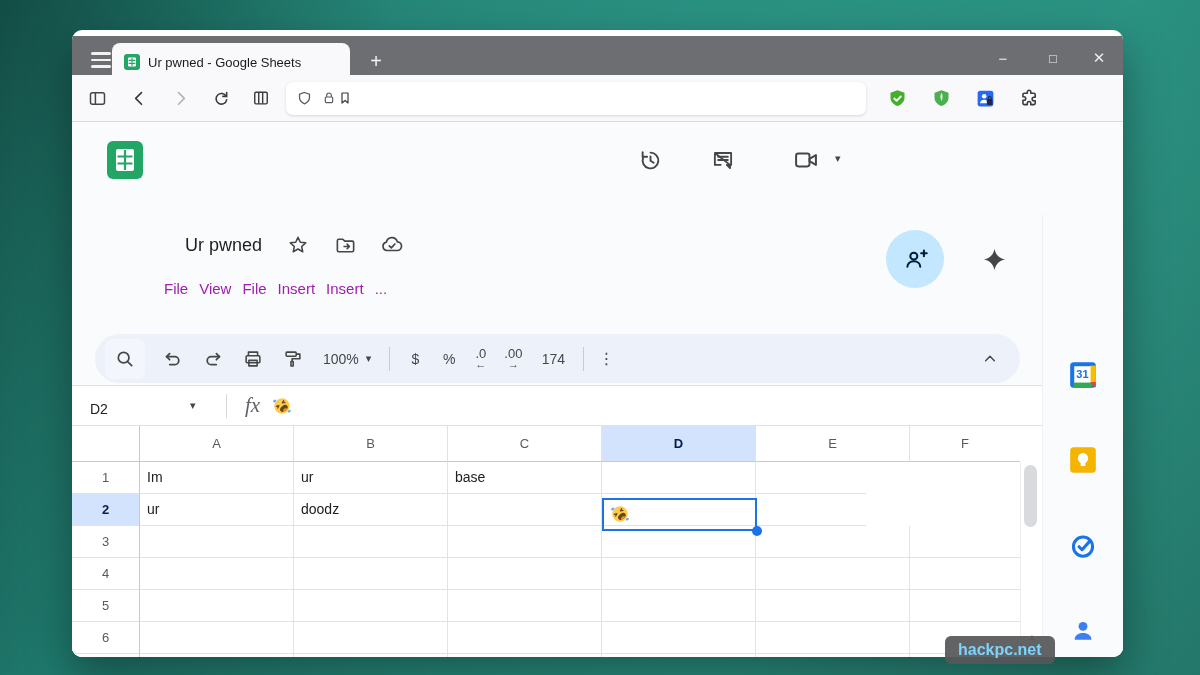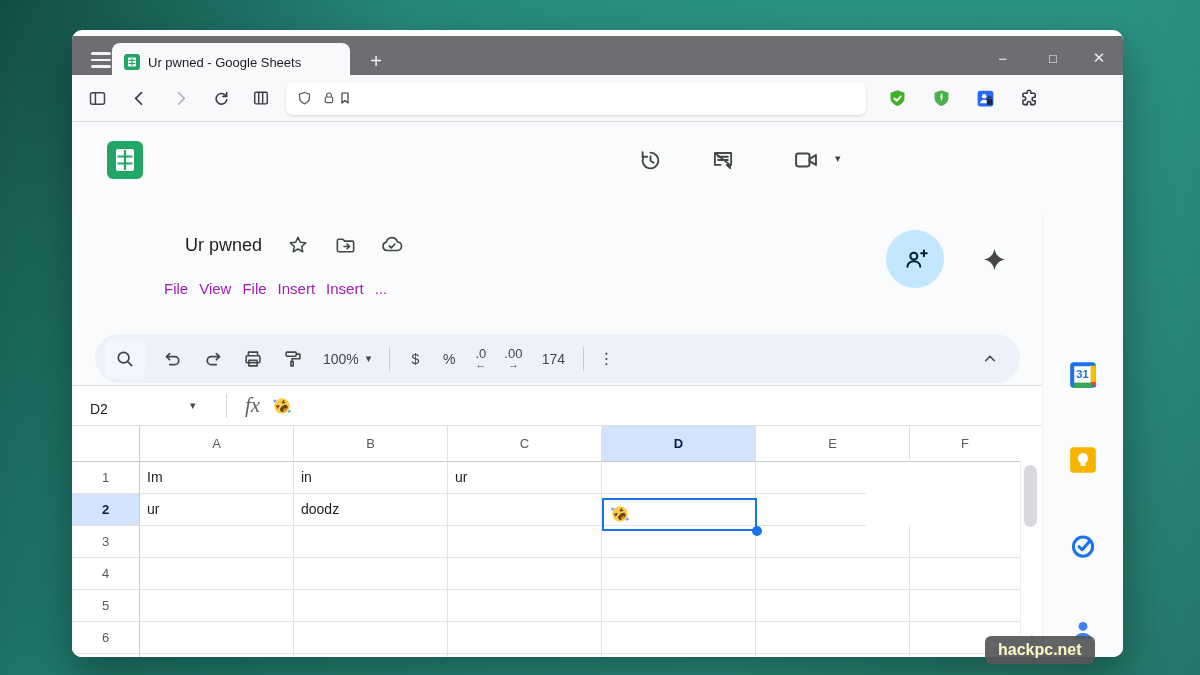--- a/index.html
+++ b/index.html
@@ -91,21 +91,21 @@
   .vscroll{ left:948px; top:340px; width:22px; height:214px; background:#fff; border-left:1px solid #ebedef;}
   .vthumb{ left:3px; top:3px; width:13px; height:62px; border-radius:7px; background:#d8dade;}
   .sarrow{ width:22px; height:14px; color:#9aa0a6; font-size:9px;}
   .vline{ left:3px; top:186px; width:14px; height:2px; background:#6f9fe8;}
 
   
   .rail{ left:970px; top:92px; width:81px; height:535px; background:#f9fbfd; border-left:1px solid rgba(0,0,0,.04);}
   .railic{ left:25px; width:30px; height:30px; cursor:pointer;}
 
   
-  .watermark{ left:985px; top:636px; background:rgba(86,87,89,.93); color:#fef9c3; font-weight:bold;
+  .watermark{ left:945px; top:636px; background:rgba(86,87,89,.93); color:#7dd3fc; font-weight:bold;
               font-size:16px; padding:5px 13px; border-radius:6px; z-index:50;}
 </style>
 </head>
 <body>
 
 <svg width="0" height="0" style="position:absolute">
   <defs>
     <g id="rofl">
       <g transform="rotate(-38 12 12)">
         <circle cx="12" cy="12" r="9.3" fill="#FFCB4C"></circle>
@@ -369,22 +369,22 @@
           <div class="chead">A</div>
           <div class="chead">B</div>
           <div class="chead">C</div>
           <div class="chead sel">D</div>
           <div class="chead">E</div>
           <div class="chead f">F</div>
         </div>
         <div class="grow drow">
           <div class="rhead">1</div>
           <div class="cell">Im</div>
-          <div class="cell">in</div>
           <div class="cell">ur</div>
+          <div class="cell">base</div>
           <div class="cell"></div>
           <div class="cell f"></div>
         </div>
         <div class="grow drow">
           <div class="rhead sel">2</div>
           <div class="cell">ur</div>
           <div class="cell">doodz</div>
           <div class="cell" aria-label="🤣"></div>
           <div class="cell"></div>
           <div class="cell f"></div>

